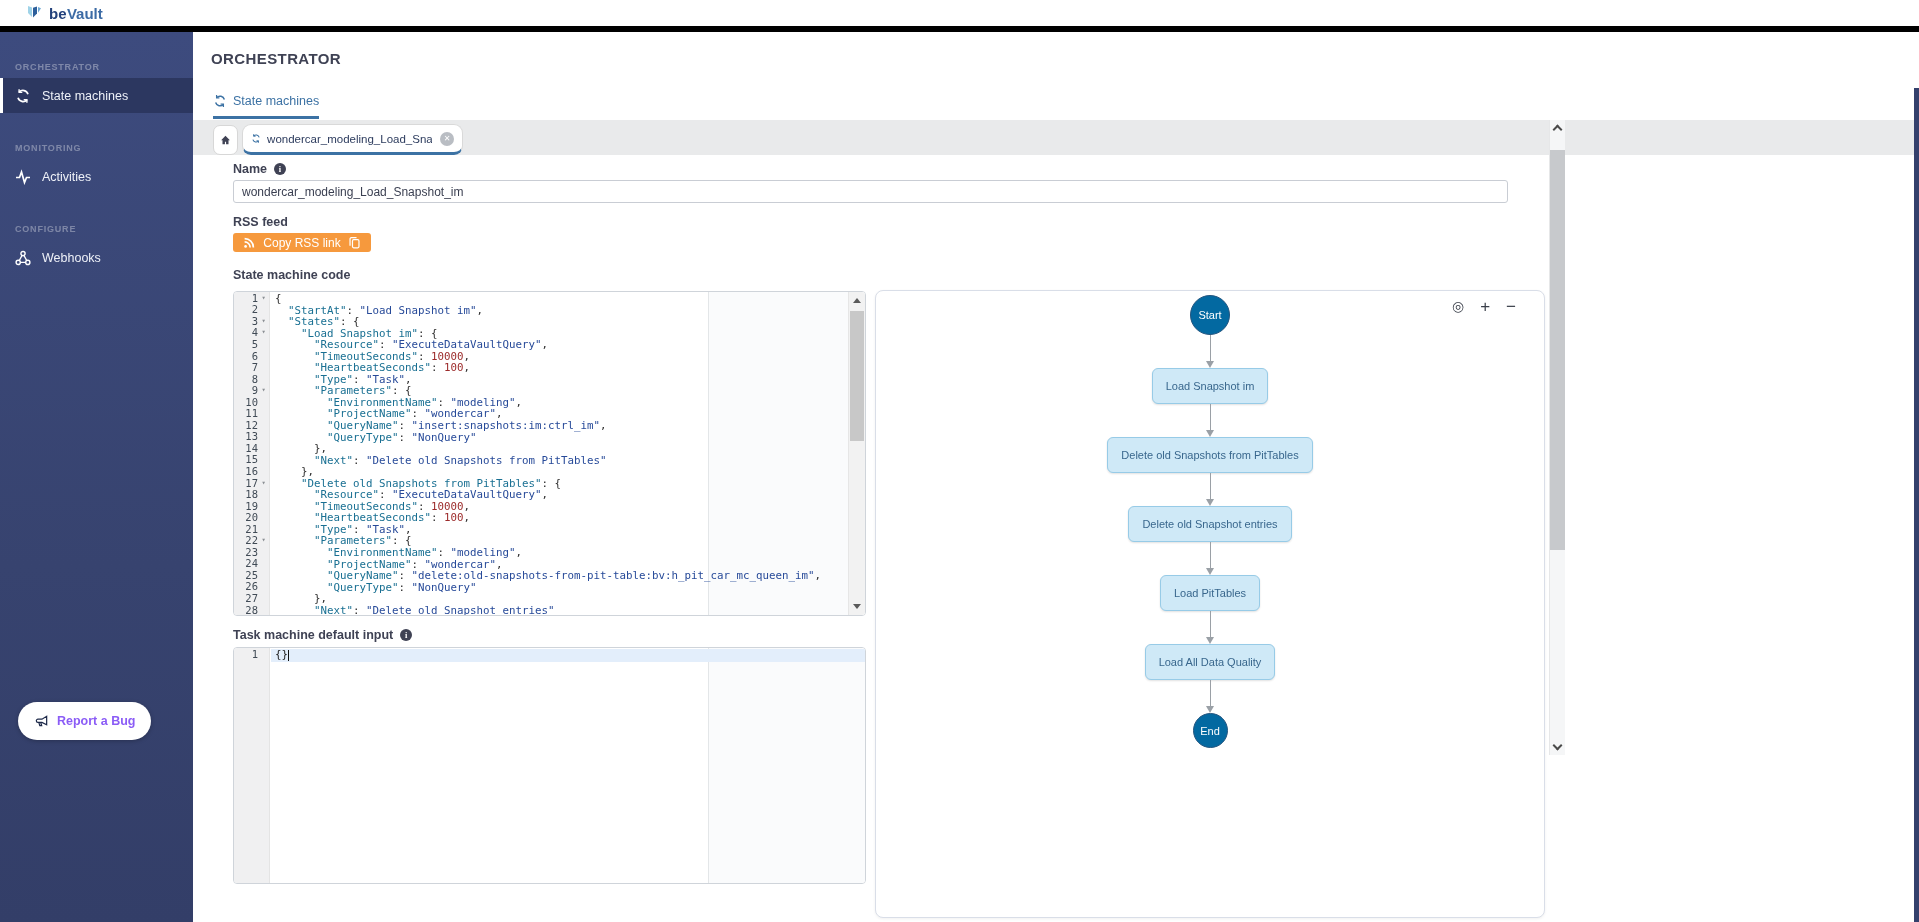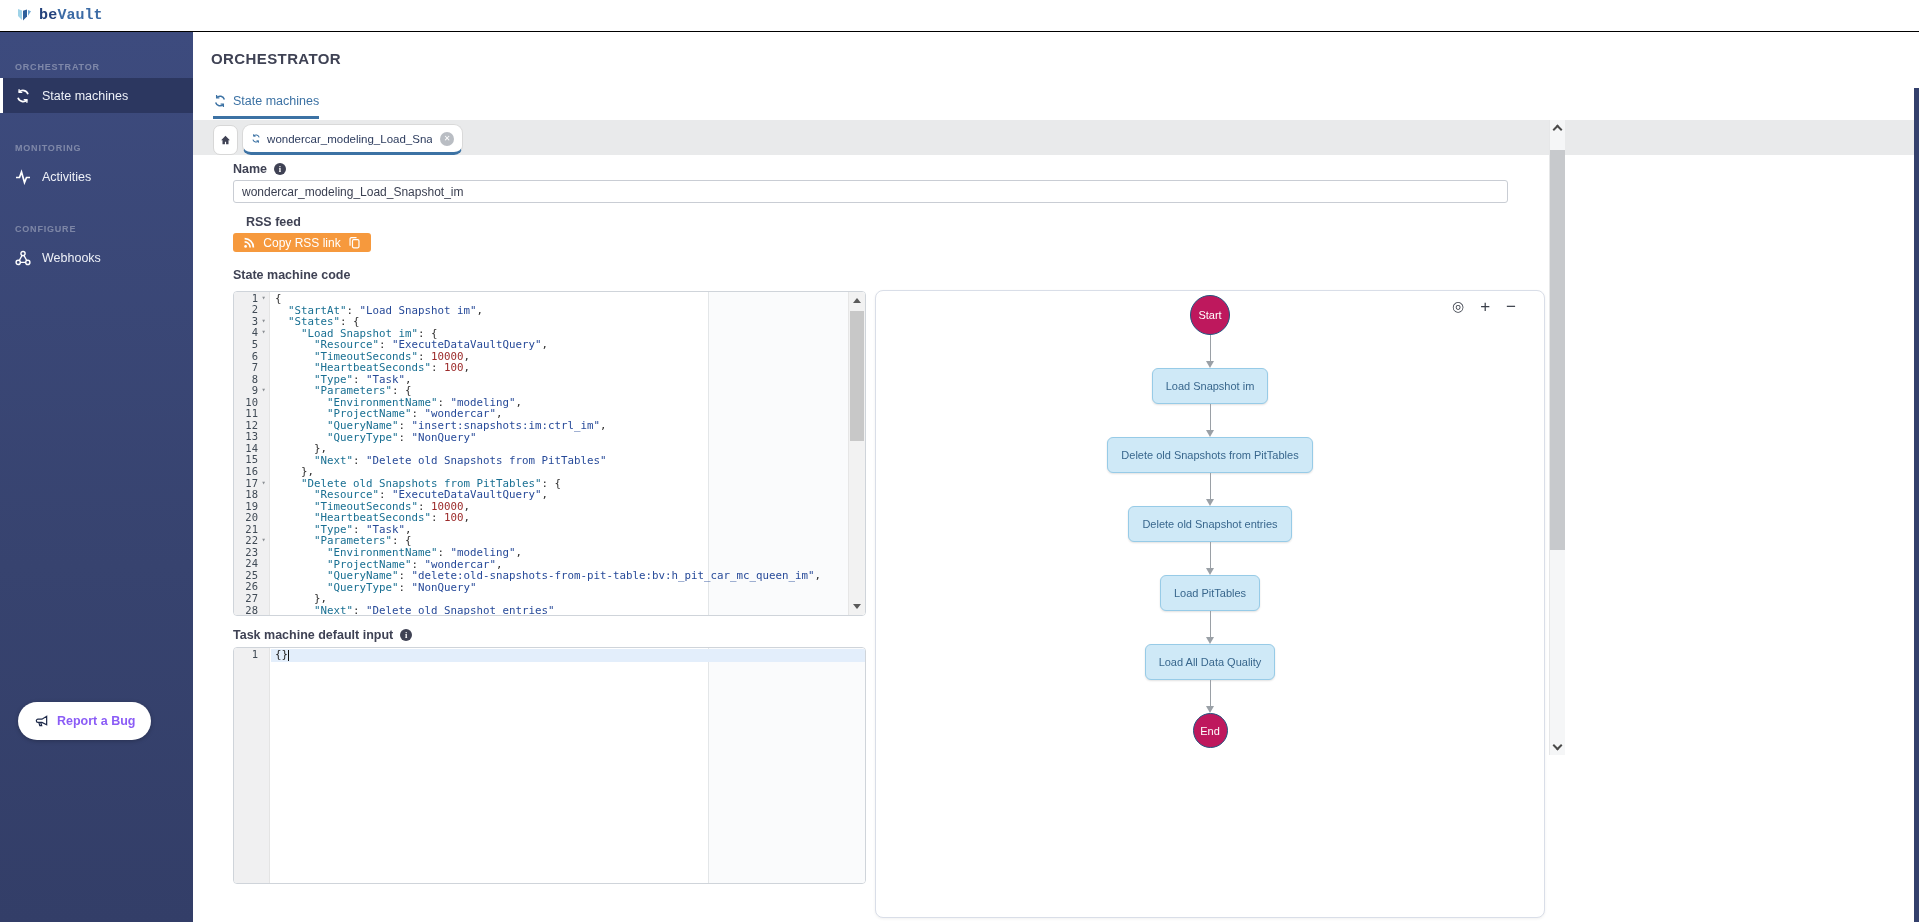--- a/index.html
+++ b/index.html
@@ -1,21 +1,21 @@
 <!DOCTYPE html>
 <html><head>
 <meta charset="utf-8">
 <style>
   * { margin:0; padding:0; box-sizing:border-box; }
   html,body { width:1919px; height:922px; overflow:hidden; background:#fff;
               font-family:"Liberation Sans", sans-serif; }
 
   
   #app-header { position:absolute; left:0; top:0; width:1919px; height:32px; background:#fff;
-                border-bottom:1px solid #000000; display:flex; align-items:center; padding-left:14px; z-index:30;font-family:Liberation Mono, monospace;}
+                border-bottom:6px solid #000000; display:flex; align-items:center; padding-left:24px; z-index:30;}
   .logo { display:flex; align-items:center; gap:5px; }
   .logo-be { font-size:15px; font-weight:700; color:#24427c; letter-spacing:.2px;}
   .logo-vault { font-size:15px; font-weight:700; color:#3c6ba5; margin-left:-5px;}
 
   
   #sidebar { position:absolute; left:0; top:32px; width:193px; height:890px;
              background:linear-gradient(180deg,#3d4b7e 0%, #37436f 60%, #333e68 100%); z-index:20;}
   .sb-heading { margin:30px 0 6px 15px; font-size:9px; font-weight:700; letter-spacing:.8px;
                 color:rgba(255,255,255,.34); }
   .sb-item { position:relative; display:flex; align-items:center; gap:11px; height:35px; padding-left:15px;
@@ -81,21 +81,21 @@
   #default-input-text { position:absolute; left:41px; top:1px; font-size:10.8px; line-height:12.5px; color:#222; z-index:2; white-space:pre;}
   .caret { display:inline-block; width:1px; height:11px; background:#111; vertical-align:middle; margin-left:0px;}
 
   
   #diagram-card { position:absolute; left:875px; top:290px; width:670px; height:628px; background:#fff;
                   border:1px solid #d9dee8; border-radius:8px; box-shadow:0 1px 3px rgba(0,0,0,.06); }
   #diagram-toolbar { position:absolute; top:8px; right:28px; display:flex; align-items:center; gap:16px;
                      color:#3a3f4a; }
   #diagram-toolbar .dt-btn { cursor:pointer; font-size:15px; line-height:15px; }
   #flow { position:absolute; left:0; top:4px; width:100%; display:flex; flex-direction:column; align-items:center; }
-  .node-circle { border-radius:50%; background:#be185d; border:1px solid #24557f; color:#fff;
+  .node-circle { border-radius:50%; background:#0369a1; border:1px solid #24557f; color:#fff;
                  display:flex; align-items:center; justify-content:center; font-size:11px; cursor:pointer;}
   .node-start { width:40px; height:40px; }
   .node-end { width:35px; height:35px; }
   .node-box { height:36px; padding:0 13px; background:#cfe9f7; border:1px solid #97cbe7; border-radius:6px;
               color:#39678d; font-size:11px; display:flex; align-items:center; justify-content:center;
               white-space:nowrap; box-shadow:0 1px 2px rgba(0,0,0,.12); cursor:pointer;}
   .flow-arrow { width:9px; height:33px; position:relative; }
   .flow-arrow::before { content:""; position:absolute; left:4px; top:0; bottom:6px; width:1.5px; background:#9aa0a6;}
   .flow-arrow::after { content:""; position:absolute; left:0.5px; bottom:0; border-left:4.5px solid transparent;
                        border-right:4.5px solid transparent; border-top:7px solid #9aa0a6;}
@@ -204,21 +204,21 @@
     <span class="close-dot"></span>
   </div>
 </div>
 
 <div class="fld-label" style="top:162px;">
   <span>Name</span>
   <span class="info-icon"></span>
 </div>
 <input id="name-input" value="wondercar_modeling_Load_Snapshot_im" style="">
 
-<div class="fld-label" style="top:215px;margin-left:13px;">
+<div class="fld-label" style="top:215px;">
   <span>RSS feed</span>
 </div>
 <button id="copy-rss">
   <svg width="13" height="13" viewBox="0 0 16 16">
     <circle cx="3.2" cy="12.8" r="1.7" fill="#fff"></circle>
     <path d="M2 7.2a6.8 6.8 0 0 1 6.8 6.8M2 3.2A10.8 10.8 0 0 1 12.8 14" stroke="#fff" stroke-width="2" fill="none"></path>
   </svg>
   <span>Copy RSS link</span>
   <svg width="13" height="13" viewBox="0 0 16 16" fill="none" stroke="#fff" stroke-width="1.5">
     <rect x="5.5" y="4.5" width="8" height="10" rx="1.5"></rect>

